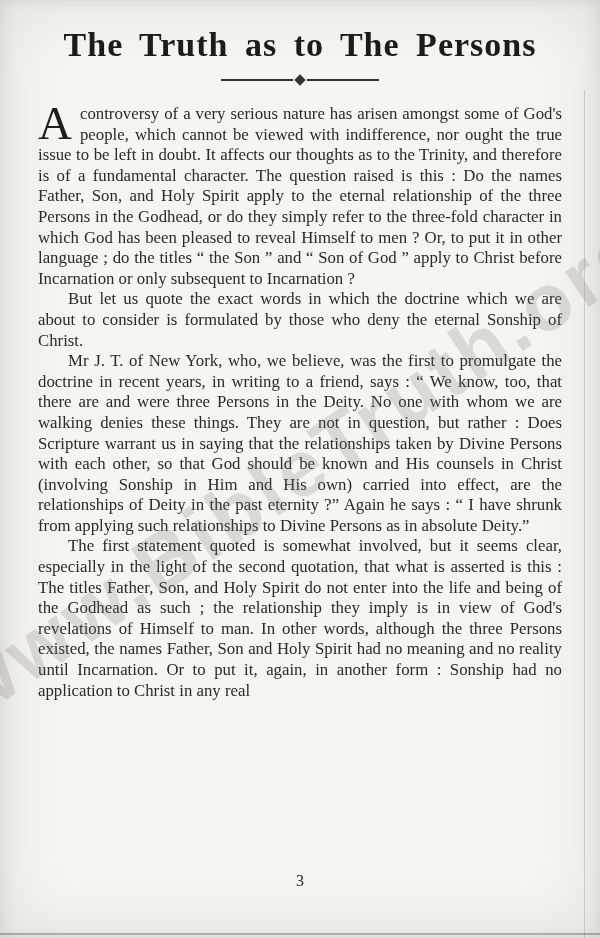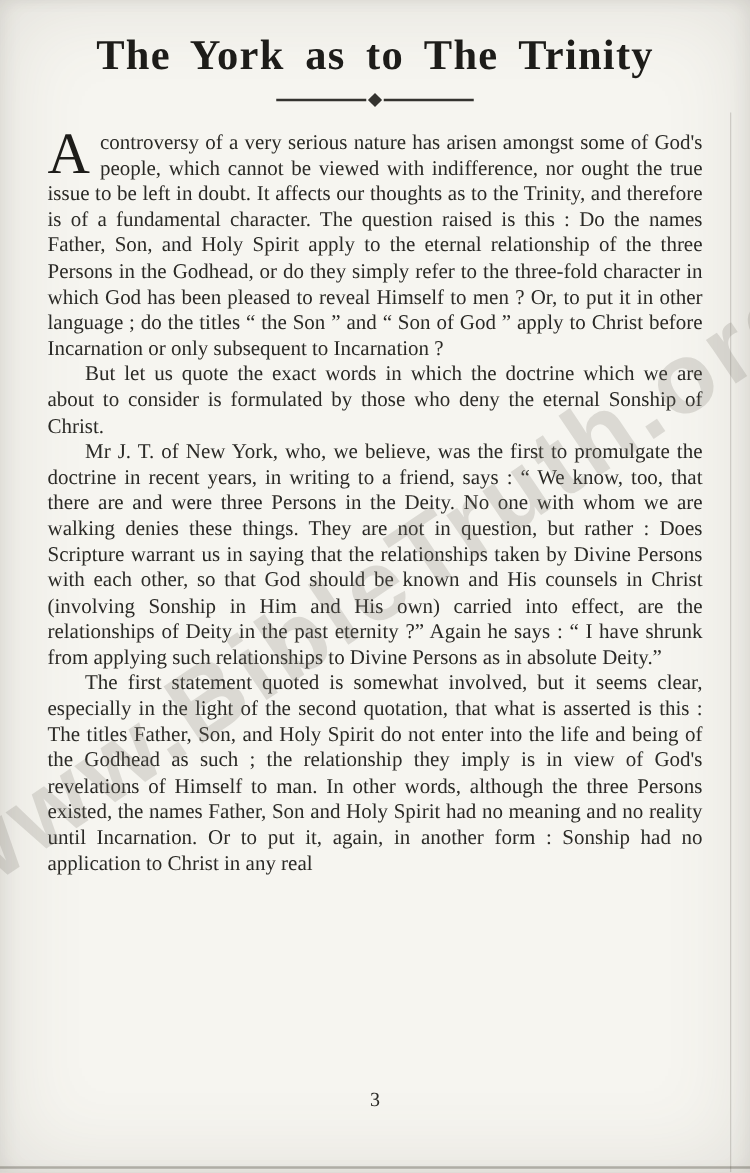--- a/index.html
+++ b/index.html
@@ -103,21 +103,21 @@
     background: rgba(60,55,45,0.32);
   }
 </style>
 </head>
 <body>
 
 <div class="page">
 
   <div class="watermark">www.BibleTruth.org</div>
 
-  <h1 class="title">The York as to The Trinity</h1>
+  <h1 class="title">The Truth as to The Persons</h1>
 
   <div class="divider">
     <span class="divider-line"></span>
     <span class="divider-diamond"></span>
     <span class="divider-line"></span>
   </div>
 
   <div class="body-text">
     <p class="para">
       <span class="dropcap">A</span><span>controversy of a very serious nature has arisen amongst some of God's people, which cannot be viewed with indifference, nor ought the true issue to be left in doubt. It affects our thoughts as to the Trinity, and therefore is of a fundamental character. The question raised is this : Do the names Father, Son, and Holy Spirit apply to the eternal relationship of the three Persons in the Godhead, or do they simply refer to the three-fold character in which God has been pleased to reveal Himself to men ? Or, to put it in other language ; do the titles “ the Son ” and “ Son of God ” apply to Christ before Incarnation or only subsequent to Incarnation ?</span>

